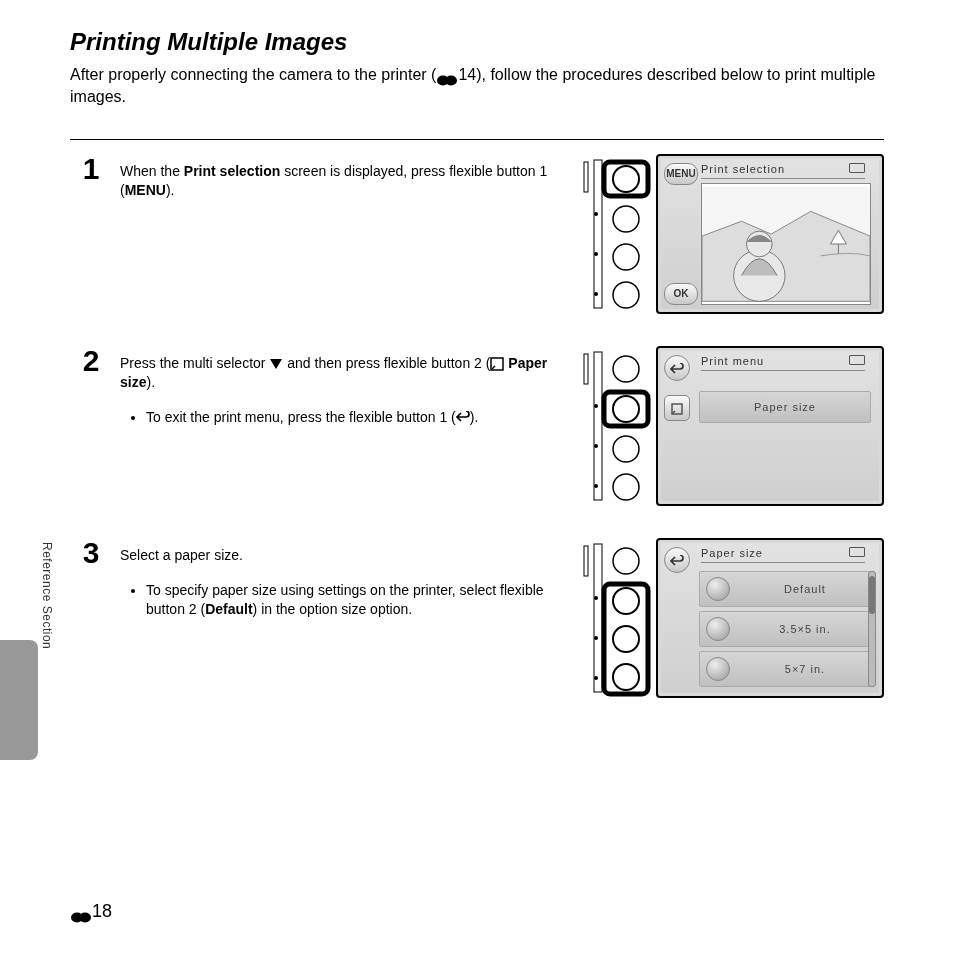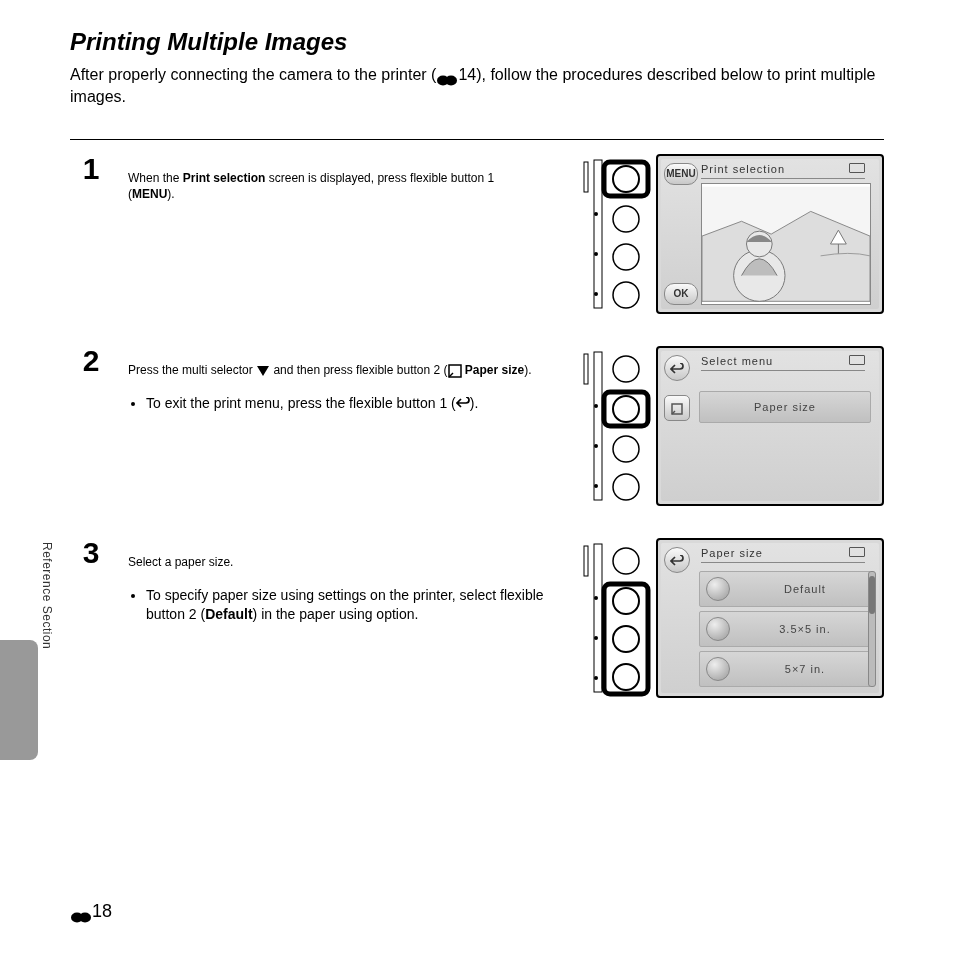--- a/index.html
+++ b/index.html
@@ -3,21 +3,21 @@
 <meta charset="utf-8">
 <style>
   html,body{margin:0;padding:0;font-family:"Helvetica Neue",Helvetica,Arial,sans-serif;color:#000;background:#fff}
   .page{width:954px;height:902px;position:relative;box-sizing:border-box;padding:28px 70px 0 70px}
   h1{font-size:24px;font-weight:bold;margin:0 0 8px 0;font-style:italic}
   .intro{font-size:16px;line-height:1.35;margin:0 0 32px 0}
   hr.sep{border:none;border-top:1px solid #000;margin:0 0 14px 0}
   .step{display:flex;align-items:flex-start;margin-bottom:32px}
   .num{font-size:30px;font-weight:bold;width:42px;text-align:center;line-height:1}
   .body{flex:1}
-  .instr{font-size:12px;line-height:1.35;margin:16px}
+  .instr{font-size:14px;line-height:1.35;margin:8px}
   ul.bul{margin:16px 0 0 34px;padding:0;font-size:14px;line-height:1.35}
   ul.bul li{margin-bottom:4px}
   .right{margin-left:14px;display:flex;align-items:flex-start}
   
   .cambtns{width:80px;height:160px}
   .cambtns svg{width:80px;height:160px}
   
   .screen{width:228px;border:2px solid #000;border-radius:4px;background:#d9d9d9;margin-left:2px;padding:3px 3px 3px 3px;box-sizing:border-box}
   .sc-inner{position:relative;height:150px;background:linear-gradient(#e2e2e2,#cfcfcf);border-radius:2px}
   .sc-head{position:absolute;top:4px;left:40px;right:14px;font-size:11px;letter-spacing:1px;color:#333;border-bottom:1px solid #888;padding-bottom:3px}
@@ -132,41 +132,41 @@
           <circle cx="22" cy="60" r="2" fill="#000"></circle>
             <circle cx="22" cy="100" r="2" fill="#000"></circle>
             <circle cx="22" cy="140" r="2" fill="#000"></circle>
         </svg>
       </div>
       <div class="screen">
         <div class="sc-inner">
           <div class="soft top" style="border-radius:50%;width:24px;height:24px;line-height:24px"><svg width="14" height="12" viewBox="0 0 14 12" style="vertical-align:middle">
                 <path d="M5 2 L1 6 L5 10 M1 6 H10 A3 3 0 0 0 10 0" fill="none" stroke="#333" stroke-width="1.7"></path>
               </svg></div>
-          <div class="sc-head"><span>Select menu</span><span class="bat"></span></div>
+          <div class="sc-head"><span>Print menu</span><span class="bat"></span></div>
           <div class="soft" style="top:44px;border-radius:5px;width:24px;height:24px;line-height:24px"><svg width="14" height="14" viewBox="0 0 14 14" style="vertical-align:middle">
                 <rect x="2" y="2" width="10" height="10" fill="none" stroke="#555" stroke-width="1.5"></rect>
                 <path d="M2 12 L5 9" stroke="#555" stroke-width="1.5"></path>
               </svg></div>
           <div class="opt-list" style="top:40px">
             <div class="opt" style="height:30px">
                 <span class="lab">Paper size</span>
               </div>
           </div>
         </div>
       </div>
     </div>
   </div>
 
   <div class="step">
     <div class="num">3</div>
     <div class="body">
       <p class="instr">Select a paper size.</p>
       <ul class="bul">
-        <li><span>To specify paper size using settings on the printer, select flexible button 2 (</span><b>Default</b><span>) in the paper using option.</span></li>
+        <li><span>To specify paper size using settings on the printer, select flexible button 2 (</span><b>Default</b><span>) in the option size option.</span></li>
       </ul>
     </div>
     <div class="right">
       <div class="cambtns">
         <svg viewBox="0 0 80 160">
           <rect x="20" y="6" width="8" height="148" fill="none" stroke="#000" stroke-width="1"></rect>
           <rect x="10" y="8" width="4" height="30" fill="none" stroke="#000" stroke-width="1"></rect>
           <circle cx="52" cy="23" r="13" fill="none" stroke="#000" stroke-width="1.5"></circle>
 
           <rect x="30" y="46" width="44" height="110" fill="none" stroke="#000" stroke-width="5" rx="6"></rect>

